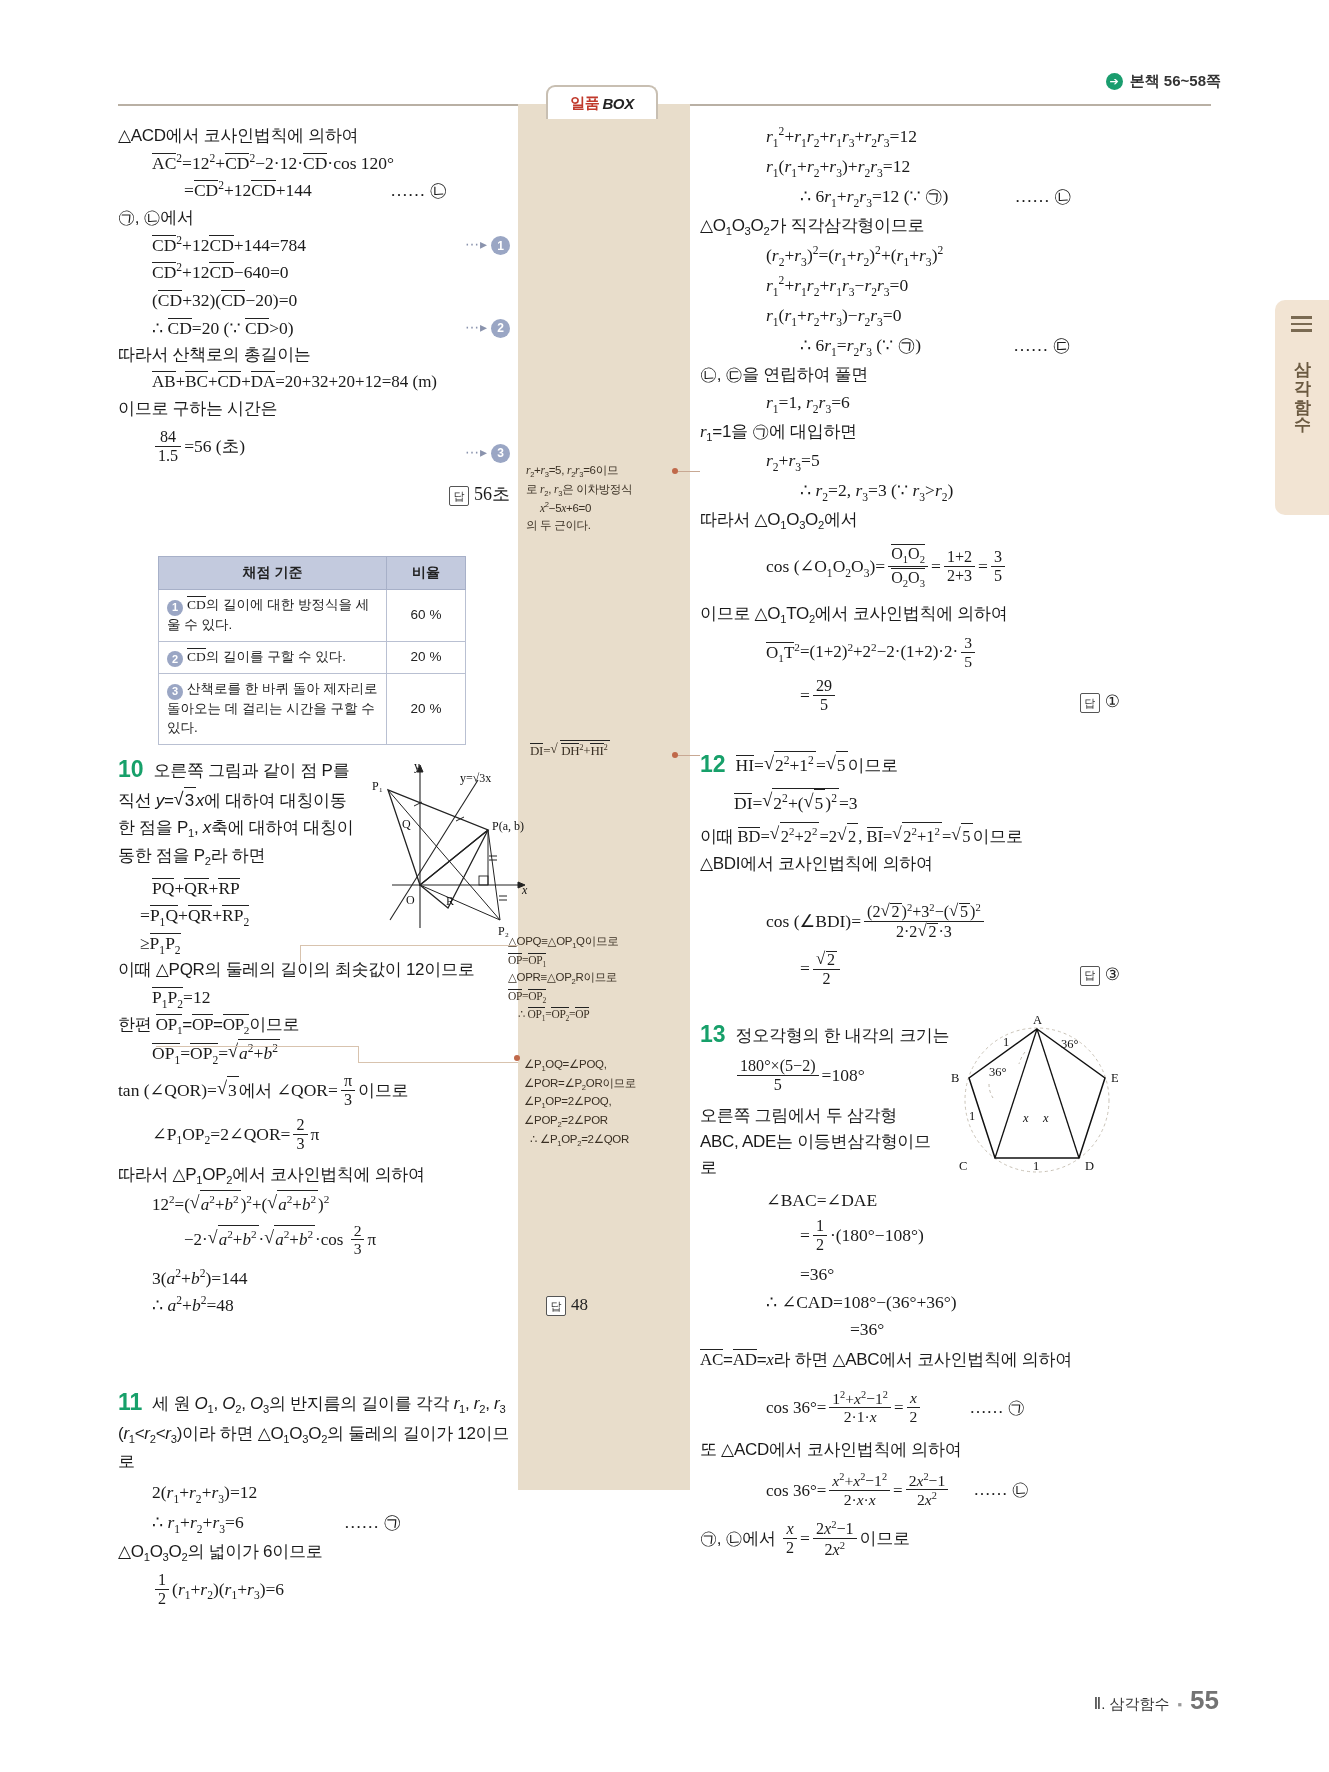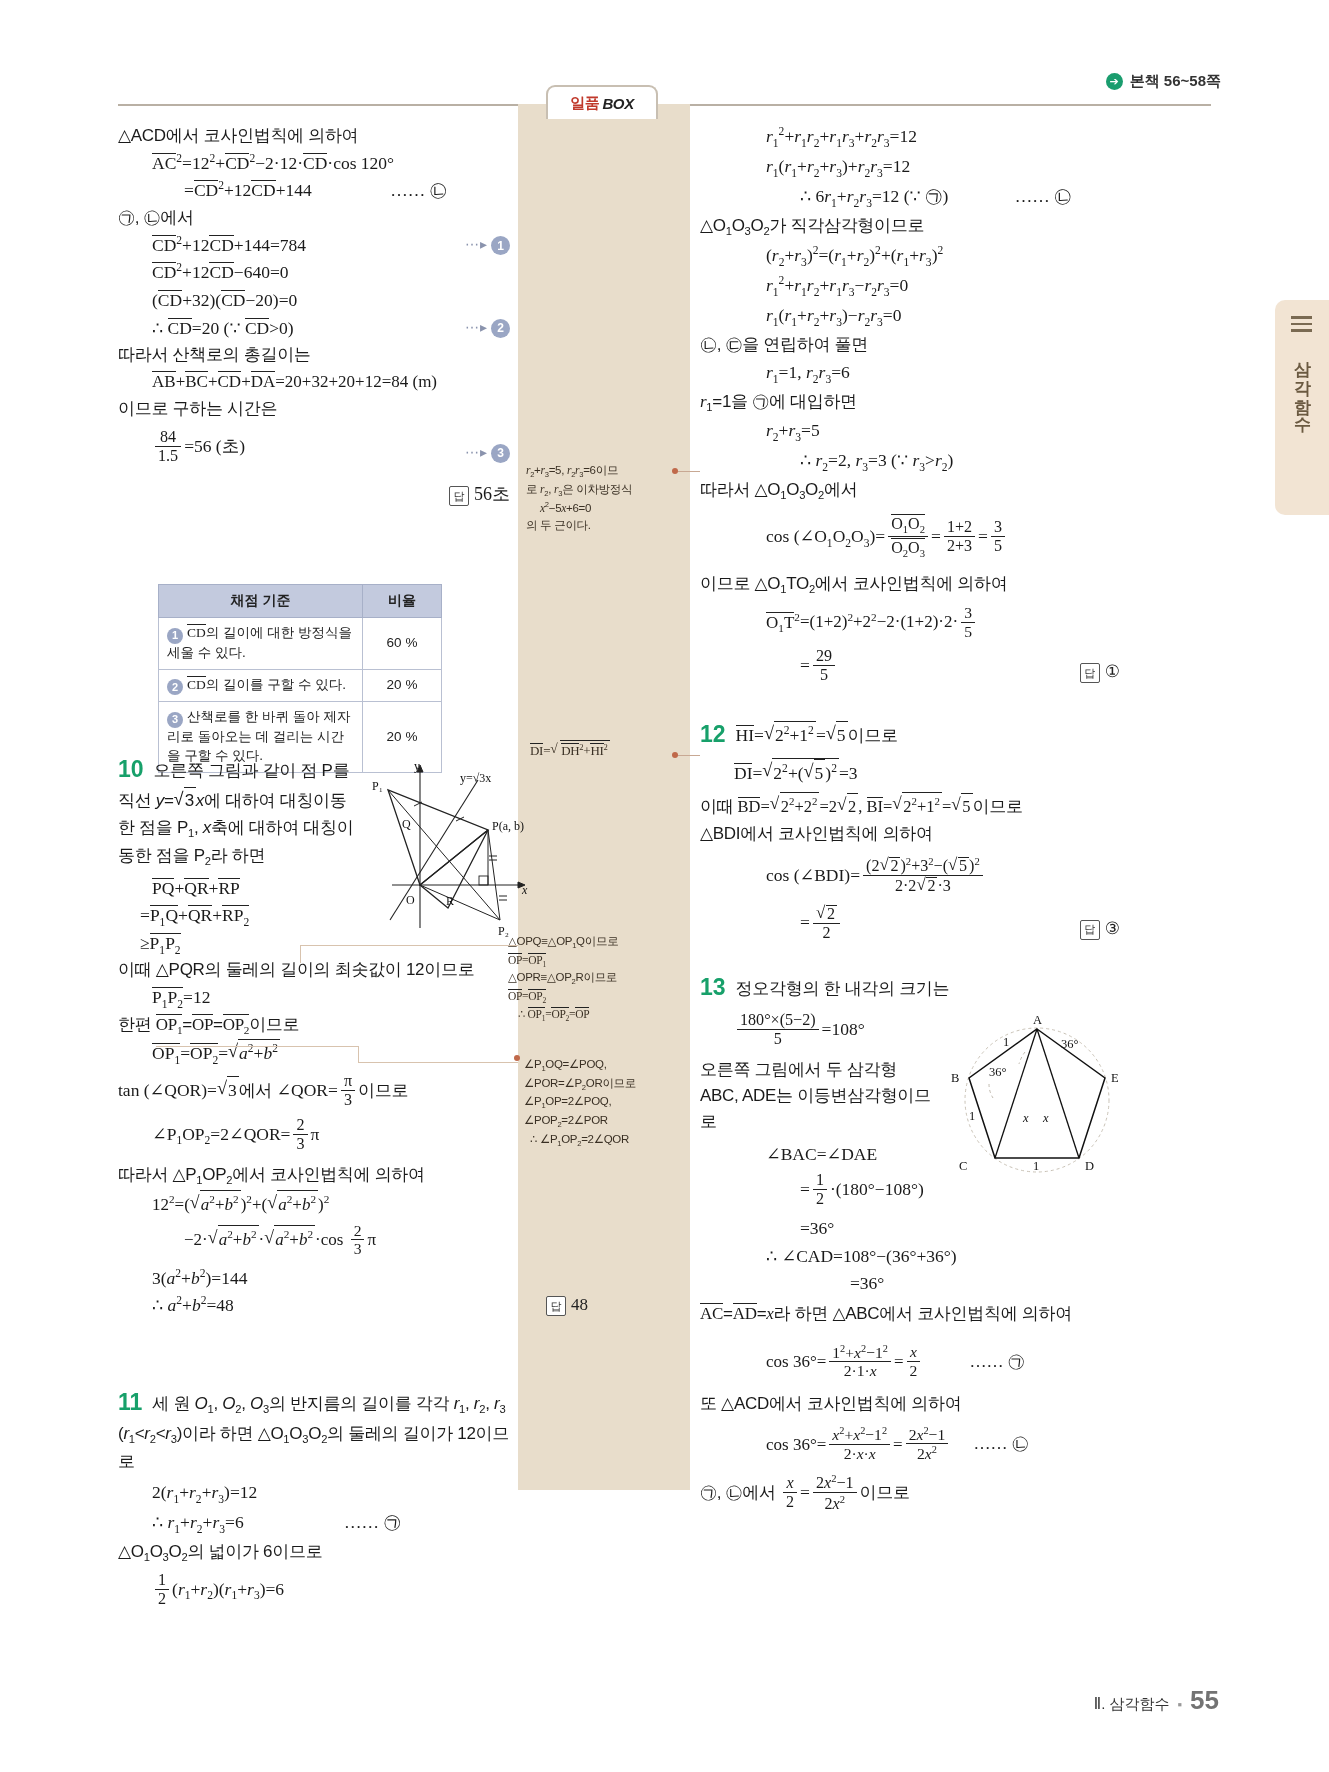--- a/index.html
+++ b/index.html
@@ -114,21 +114,21 @@
   .ansico{
     display:inline-flex;align-items:center;justify-content:center;
     width:18px;height:18px;border:1.5px solid #555;border-radius:2px;
     font-size:11px;font-family:"Liberation Sans","DejaVu Sans",sans-serif;
     color:#333;vertical-align:middle;margin-right:5px;background:#fff;
   }
   .ansrow{text-align:right;margin-top:4px;font-size:18px;}
 
   
   .score-table{
-    position:absolute;left:158px;top:584px;width:284px;
+    position:absolute;left:158px;top:556px;width:308px;
     border-collapse:collapse;
     font-family:"Liberation Sans","DejaVu Sans",sans-serif;
     font-size:13.5px;
     border-radius:13px;
   }
   .score-table th{
     background:#c3cade;color:#222;font-weight:bold;
     padding:7px 4px;border:1px solid #a7b0c8;font-size:14px;
   }
   .score-table td{
@@ -361,20 +361,24 @@
     <div class="ln kr">△O<sub>1</sub>O<sub>3</sub>O<sub>2</sub>가 직각삼각형이므로</div>
     <div class="ln ind2">
       (<span class="mi">r</span><sub>2</sub>+<span class="mi">r</span><sub>3</sub>)<sup>2</sup>=(<span class="mi">r</span><sub>1</sub>+<span class="mi">r</span><sub>2</sub>)<sup>2</sup>+(<span class="mi">r</span><sub>1</sub>+<span class="mi">r</span><sub>3</sub>)<sup>2</sup>
     </div>
     <div class="ln ind2">
       <span class="mi">r</span><sub>1</sub><sup>2</sup>+<span class="mi">r</span><sub>1</sub><span class="mi">r</span><sub>2</sub>+<span class="mi">r</span><sub>1</sub><span class="mi">r</span><sub>3</sub>−<span class="mi">r</span><sub>2</sub><span class="mi">r</span><sub>3</sub>=0
     </div>
     <div class="ln ind2">
       <span class="mi">r</span><sub>1</sub>(<span class="mi">r</span><sub>1</sub>+<span class="mi">r</span><sub>2</sub>+<span class="mi">r</span><sub>3</sub>)−<span class="mi">r</span><sub>2</sub><span class="mi">r</span><sub>3</sub>=0
     </div>
+    <div class="ln ind3">
+      ∴ 6<span class="mi">r</span><sub>1</sub>=<span class="mi">r</span><sub>2</sub><span class="mi">r</span><sub>3</sub> (∵ ㉠)
+      <span style="margin-left:88px;">…… ㉢</span>
+    </div>
     <div class="ln kr">㉡, ㉢을 연립하여 풀면</div>
     <div class="ln ind2">
       <span class="mi">r</span><sub>1</sub>=1, <span class="mi">r</span><sub>2</sub><span class="mi">r</span><sub>3</sub>=6
     </div>
     <div class="ln kr"><span class="mi" style="font-family:'Liberation Serif',serif;">r</span><sub>1</sub>=1을 ㉠에 대입하면</div>
     <div class="ln ind2">
       <span class="mi">r</span><sub>2</sub>+<span class="mi">r</span><sub>3</sub>=5
     </div>
     <div class="ln ind3">
       ∴ <span class="mi">r</span><sub>2</sub>=2, <span class="mi">r</span><sub>3</sub>=3 (∵ <span class="mi">r</span><sub>3</sub>&gt;<span class="mi">r</span><sub>2</sub>)
@@ -396,21 +400,21 @@
       <div class="ln">
         <span class="pnum">12</span><span><span class="ovl">HI</span>=<span class="sq"><span class="rad">2<sup>2</sup>+1<sup>2</sup></span></span>=<span class="sq"><span class="rad">5</span></span><span class="kr">이므로</span></span>
       </div>
       <div class="ln ind1" style="margin-top:6px;">
         <span class="ovl">DI</span>=<span class="sq"><span class="rad">2<sup>2</sup>+(<span class="sq"><span class="rad">5</span></span>)<sup>2</sup></span></span>=3
       </div>
       <div class="ln" style="margin-top:6px;font-size:16.5px;">
         <span class="kr">이때</span> <span class="ovl">BD</span>=<span class="sq"><span class="rad">2<sup>2</sup>+2<sup>2</sup></span></span>=2<span class="sq"><span class="rad">2</span></span>, <span class="ovl">BI</span>=<span class="sq"><span class="rad">2<sup>2</sup>+1<sup>2</sup></span></span>=<span class="sq"><span class="rad">5</span></span><span class="kr">이므로</span>
       </div>
       <div class="ln kr">△BDI에서 코사인법칙에 의하여</div>
-      <div class="ln ind2" style="margin-top:10px;">
+      <div class="ln ind2" style="margin-top:26px;font-family:Liberation Serif, serif;">
         cos (∠BDI)=<span class="frac"><span class="num">(2<span class="sq"><span class="rad">2</span></span>)<sup>2</sup>+3<sup>2</sup>−(<span class="sq"><span class="rad">5</span></span>)<sup>2</sup></span><span class="den">2·2<span class="sq"><span class="rad">2</span></span>·3</span></span>
       </div>
       <div class="ln ind3" style="margin-top:10px;">
         =<span class="frac"><span class="num"><span class="sq"><span class="rad">2</span></span></span><span class="den">2</span></span>
         <span class="rightmark" style="right:0;top:10px;color:#222;font-size:17px;"><span class="ansico">답</span><span>③</span></span>
       </div>
     </div>
 
     <div style="margin-top:28px;">
       <div class="ln">

